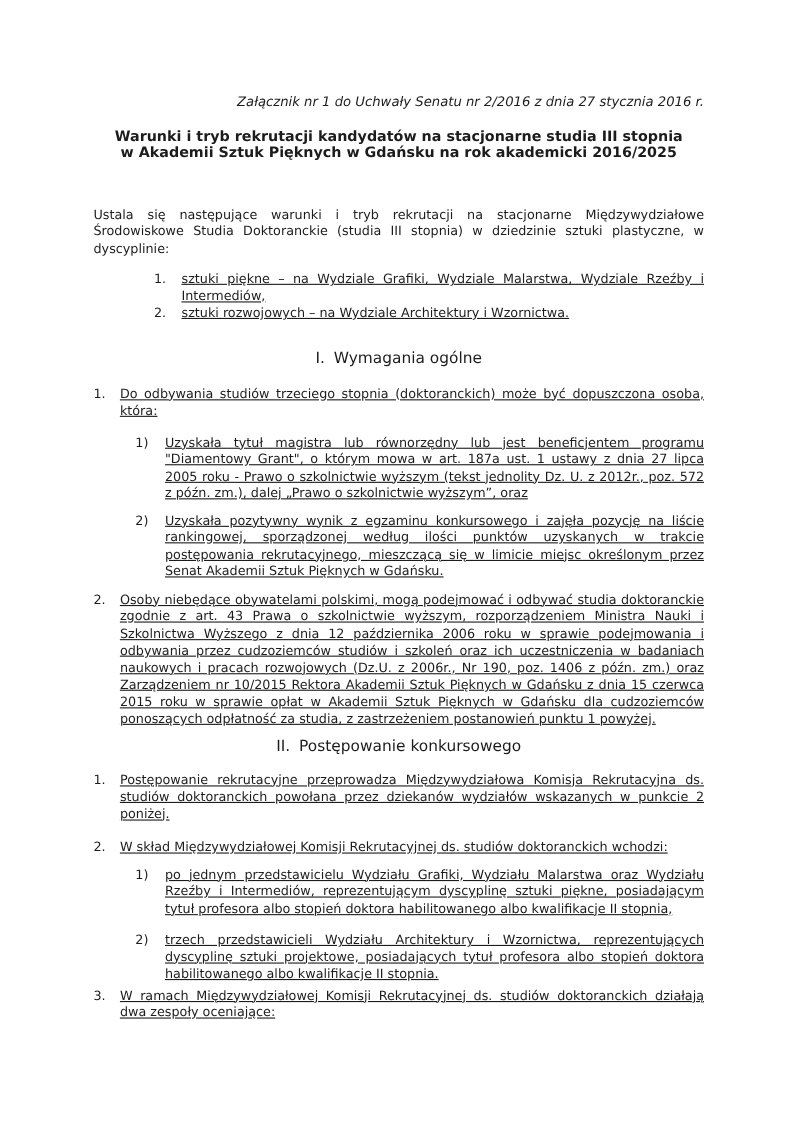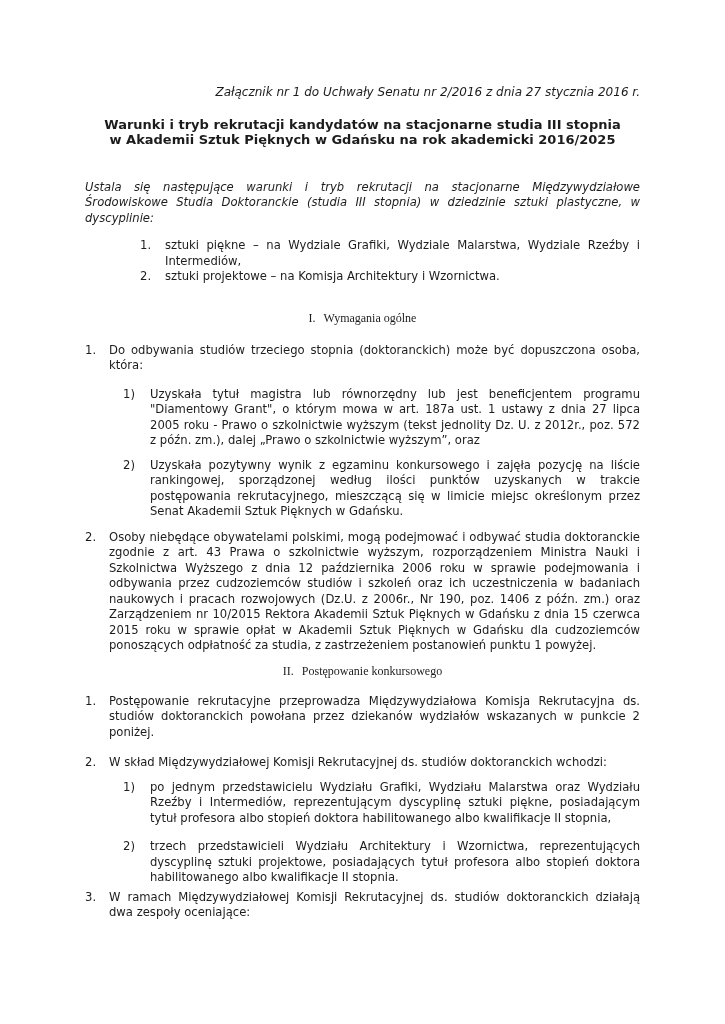--- a/index.html
+++ b/index.html
@@ -28,47 +28,46 @@
     margin-top: 16px;
     text-align: center;
     font-weight: bold;
     font-size: 13px;
   }
   .para {
     text-align: justify;
   }
   .section-heading {
     text-align: center;
-    font-size: 12px;
+    font-size: 14px;
     line-height: 18px;
-    font-family: Liberation Serif, serif;
   }
   .heading-num { margin-right: 8px; }
 
   .li { display: flex; }
   .li .num { flex: 0 0 24px; }
-  .li .li-text { flex: 1; text-align: justify; }
+  .li .li-text { flex: 1; text-align: justify; text-decoration: underline; }
 
   .intro-list { margin-left: 55px; }
   .intro-list .li .num { flex: 0 0 25px; }
 
   .sub { margin-left: 38px; }
   .sub .num { flex: 0 0 27px !important; }
 
   .mt4  { margin-top: 4px; }
   .mt8  { margin-top: 8px; }
   .mt9  { margin-top: 9px; }
   .mt10 { margin-top: 10px; }
   .mt12 { margin-top: 12px; }
   .mt13 { margin-top: 13px; }
   .mt14 { margin-top: 14px; }
   .mt15 { margin-top: 15px; }
   .mt16 { margin-top: 16px; }
   .mt24 { margin-top: 24px; }
-  .mt34 { margin-top: 32px; font-style: italic; }
+  .mt34 { margin-top: 40px; }
 </style>
 </head>
 <body>
 
 <div class="page">
 
   <div class="attachment-note">Załącznik nr 1 do Uchwały Senatu nr 2/2016 z dnia 27 stycznia 2016 r.</div>
 
   <div class="doc-title">
     <div>Warunki i tryb rekrutacji kandydatów na stacjonarne studia III stopnia</div>
@@ -77,21 +76,21 @@
 
   <p class="para mt34">Ustala się następujące warunki i tryb rekrutacji na stacjonarne Międzywydziałowe Środowiskowe Studia Doktoranckie (studia III stopnia) w dziedzinie sztuki plastyczne, w dyscyplinie:</p>
 
   <div class="intro-list mt12">
     <div class="li">
       <span class="num">1.</span>
       <span class="li-text">sztuki piękne – na Wydziale Grafiki, Wydziale Malarstwa, Wydziale Rzeźby i Intermediów,</span>
     </div>
     <div class="li">
       <span class="num">2.</span>
-      <span class="li-text">sztuki projektowe – na Komisja Architektury i Wzornictwa.</span>
+      <span class="li-text">sztuki rozwojowych – na Wydziale Architektury i Wzornictwa.</span>
     </div>
   </div>
 
   <div class="section-heading mt24">
     <span class="heading-num">I.</span><span>Wymagania ogólne</span>
   </div>
 
   <div class="li mt16">
     <span class="num">1.</span>
     <span class="li-text">Do odbywania studiów trzeciego stopnia (doktoranckich) może być dopuszczona osoba, która:</span>

